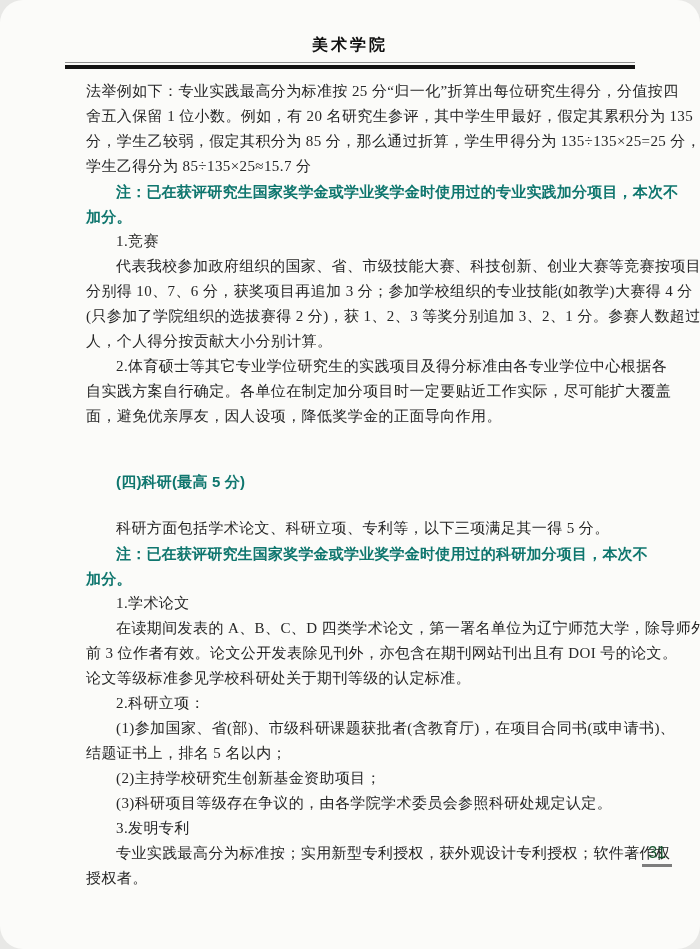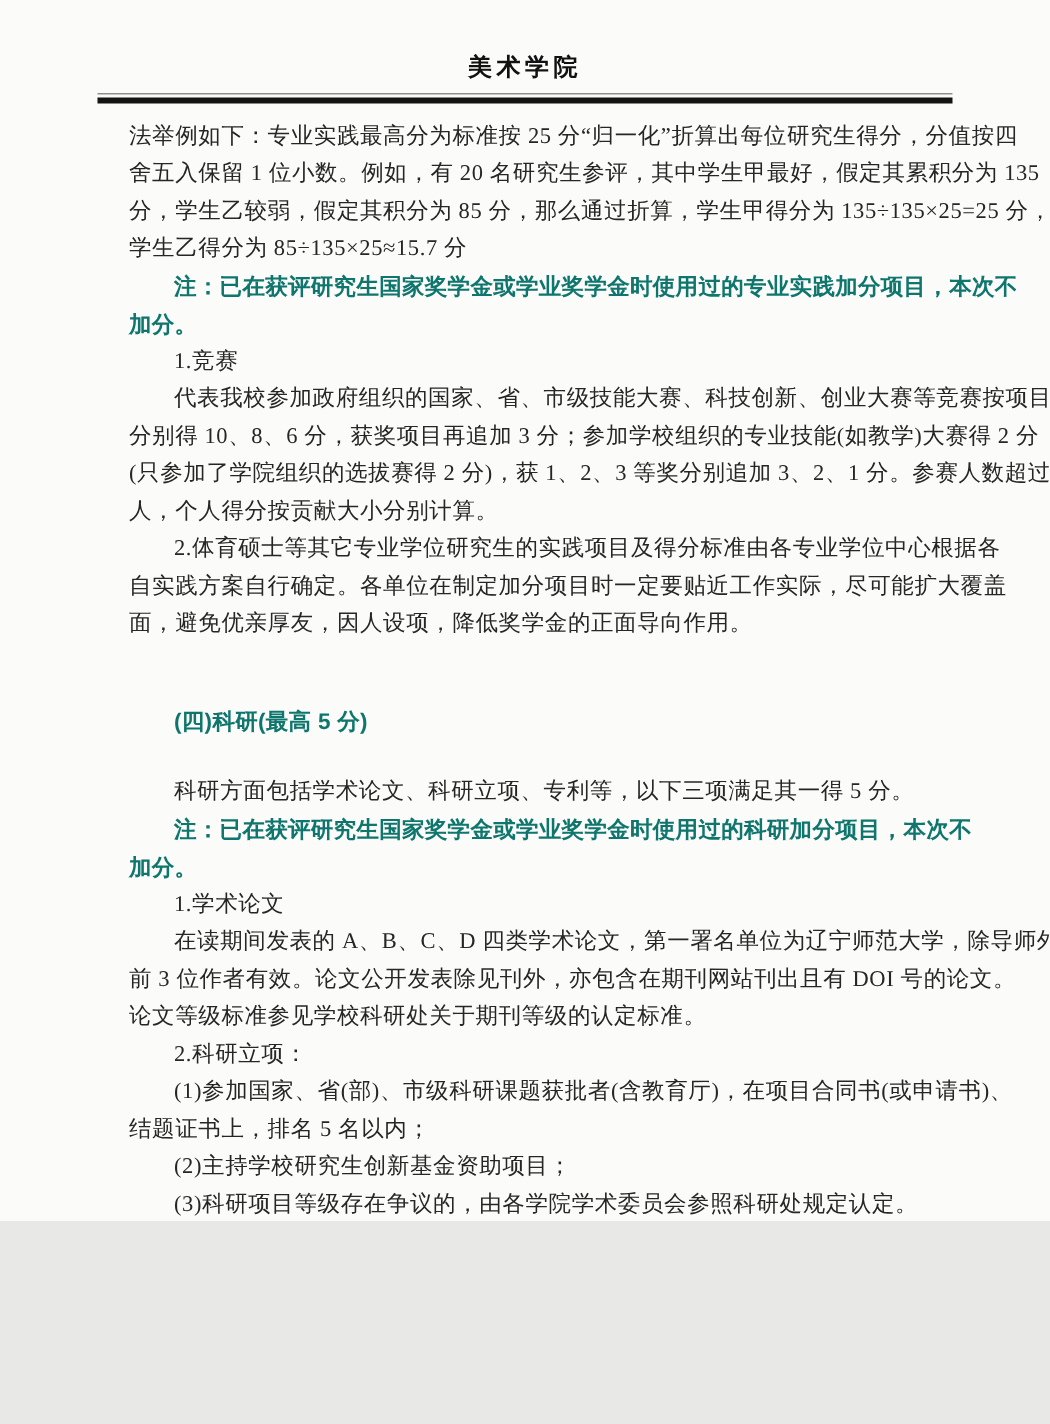--- a/index.html
+++ b/index.html
@@ -3,26 +3,27 @@
 <meta charset="utf-8">
 <style>
   html, body {
     margin: 0;
     padding: 0;
     background: #e8e8e6;
   }
   .page {
     position: relative;
     width: 700px;
-    height: 814px;
+    height: 949px;
     margin: 0 auto;
     background: #fbfbf9;
     overflow: hidden;
     font-family: "Liberation Serif", "DejaVu Serif", serif;
     color: #262626;
+    border-radius: 23px;
   }
   .header {
     padding-top: 35px;
     text-align: center;
   }
   .header-title {
     display: inline-block;
     font-family: "Liberation Sans", "DejaVu Sans", sans-serif;
     font-weight: bold;
     font-size: 16px;
@@ -94,21 +95,21 @@
 
   <div class="doc-body">
       <div class="line">法举例如下：专业实践最高分为标准按 25 分“归一化”折算出每位研究生得分，分值按四</div>
       <div class="line">舍五入保留 1 位小数。例如，有 20 名研究生参评，其中学生甲最好，假定其累积分为 135</div>
       <div class="line">分，学生乙较弱，假定其积分为 85 分，那么通过折算，学生甲得分为 135÷135×25=25 分，</div>
       <div class="line">学生乙得分为 85÷135×25≈15.7 分</div>
       <div class="line bold indent">注：已在获评研究生国家奖学金或学业奖学金时使用过的专业实践加分项目，本次不</div>
       <div class="line bold">加分。</div>
       <div class="line indent">1.竞赛</div>
       <div class="line indent">代表我校参加政府组织的国家、省、市级技能大赛、科技创新、创业大赛等竞赛按项目</div>
-      <div class="line">分别得 10、8、6 分，获奖项目再追加 3 分；参加学校组织的专业技能(如教学)大赛得 2 分</div>
+      <div class="line">分别得 10、7、6 分，获奖项目再追加 3 分；参加学校组织的专业技能(如教学)大赛得 4 分</div>
       <div class="line">(只参加了学院组织的选拔赛得 2 分)，获 1、2、3 等奖分别追加 3、2、1 分。参赛人数超过 1</div>
       <div class="line">人，个人得分按贡献大小分别计算。</div>
       <div class="line indent">2.体育硕士等其它专业学位研究生的实践项目及得分标准由各专业学位中心根据各</div>
       <div class="line">自实践方案自行确定。各单位在制定加分项目时一定要贴近工作实际，尽可能扩大覆盖</div>
       <div class="line">面，避免优亲厚友，因人设项，降低奖学金的正面导向作用。</div>
       <div class="line bold indent" style="margin-top: 40px;">(四)科研(最高 5 分)</div>
       <div class="line indent" style="margin-top: 22px;">科研方面包括学术论文、科研立项、专利等，以下三项满足其一得 5 分。</div>
       <div class="line bold indent">注：已在获评研究生国家奖学金或学业奖学金时使用过的科研加分项目，本次不</div>
       <div class="line bold">加分。</div>
       <div class="line indent">1.学术论文</div>

